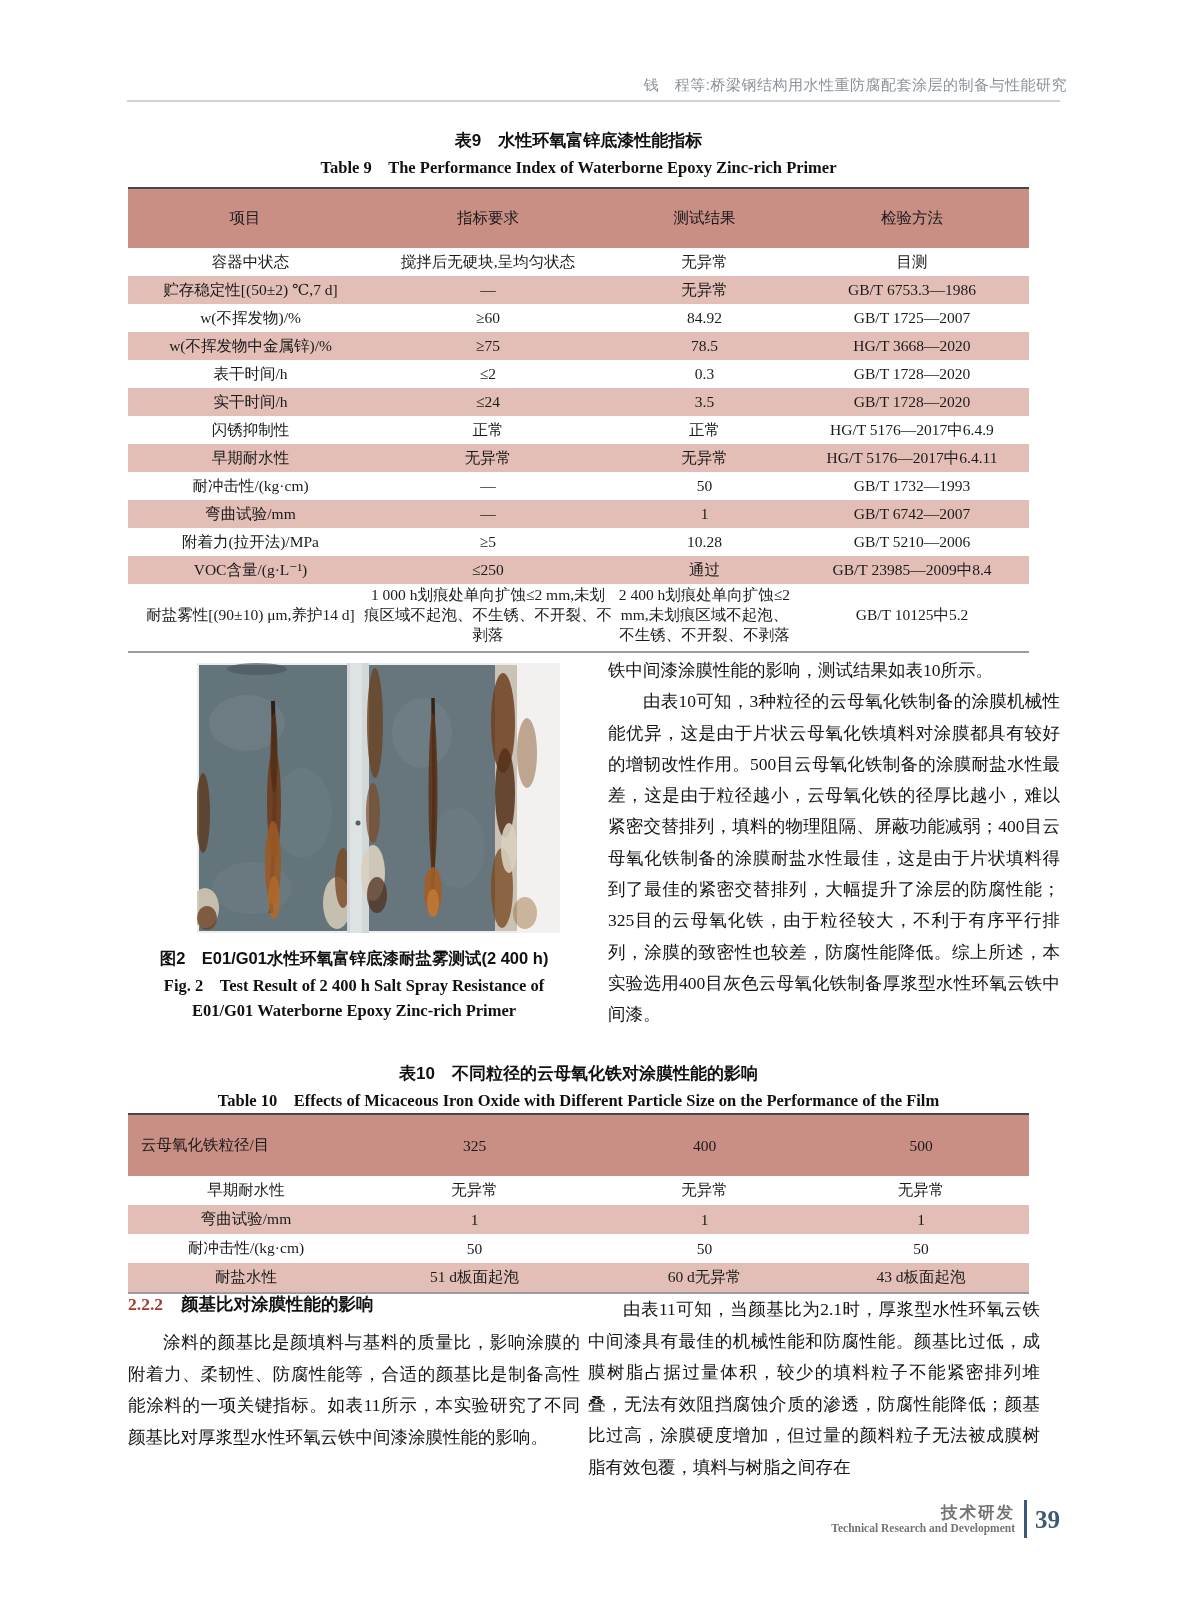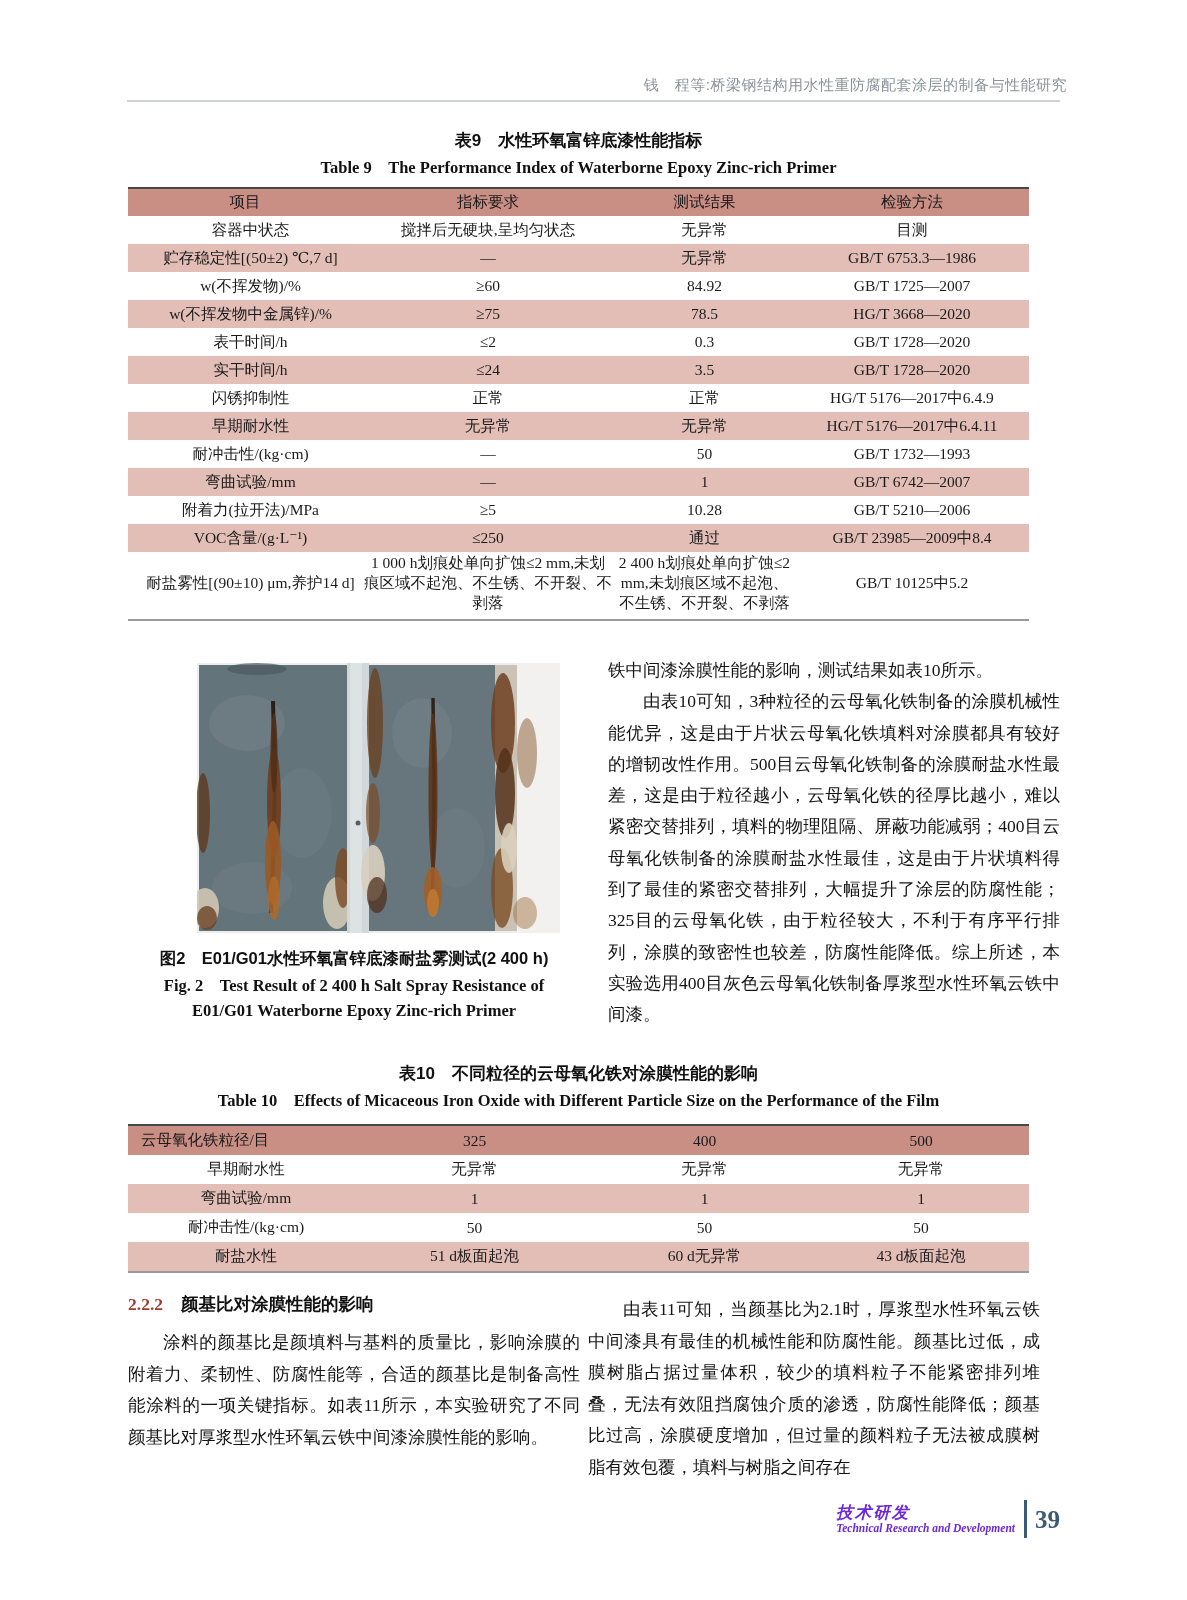--- a/index.html
+++ b/index.html
@@ -16,27 +16,27 @@
   .tbl-title-cn{position:absolute;left:128px;width:901px;text-align:center;font-weight:bold;
     font-size:17px;font-family:"Liberation Sans","DejaVu Sans",sans-serif;color:#111;}
   .tbl-title-en{position:absolute;left:128px;width:901px;text-align:center;font-weight:bold;
     font-size:16.5px;color:#111;}
   .t9-cn{top:129px;} .t9-en{top:157px;}
   .t10-cn{top:1062px;} .t10-en{top:1090px;}
 
   
   table.perf{position:absolute;left:128px;width:901px;border-collapse:collapse;table-layout:fixed;
     font-size:15.5px;border-top:2px solid #474747;border-bottom:2px solid #9b9b9b;}
-  table.perf th{background:#c98e84;font-weight:normal;height:27px;text-align:center;padding:0 2px;}
+  table.perf th{background:#c98e84;font-weight:normal;height:27px;text-align:center;padding:16px 2px;}
   table.perf td{height:28px;text-align:center;padding:0 2px;}
   table.perf tbody tr:nth-child(even) td{background:#e3beb6;}
   table.perf td:first-child{text-align:center;padding-left:13px;}
   #table9{top:187px;}
   #table9 tr.tall td{height:auto;line-height:20px;padding-top:1px;padding-bottom:6px;}
-  #table10{top:1113px;margin-top:11px;}
+  #table10{top:1113px;}
   #table10 th{height:29px;}
   #table10 td{height:29px;}
   #table10 th:first-child{text-align:left;padding-left:13px;}
 
   
   .figure-wrap{position:absolute;top:663px;left:197px;width:363px;height:270px;}
   .figure-wrap svg{display:block;}
   .fig-caption{position:absolute;left:118px;width:472px;text-align:center;font-weight:bold;color:#111;}
   .fig-cap-cn{top:948px;font-size:16.5px;font-family:"Liberation Sans","DejaVu Sans",sans-serif;}
   .fig-cap-en1{top:975px;font-size:16.5px;}
@@ -53,21 +53,21 @@
 
   
   .section-heading{position:absolute;top:1292px;left:128px;font-size:17.5px;}
   .sec-num{color:#a23b2c;font-weight:bold;font-family:Liberation Serif, serif;
     margin-right:18px;}
   .sec-title{font-weight:bold;font-family:"Liberation Sans","DejaVu Sans",sans-serif;color:#111;}
 
   
   .footer{position:absolute;top:1500px;left:127px;width:933px;display:flex;justify-content:flex-end;
     align-items:flex-end;}
-  .footer-labels{text-align:left;color:#6d28d9;padding-bottom:2px;font-style:italic;}
+  .footer-labels{text-align:right;color:#737373;padding-bottom:2px;}
   .footer-cn{font-size:16.5px;font-weight:bold;font-family:"Liberation Sans","DejaVu Sans",sans-serif;
     letter-spacing:2px;line-height:18px;}
   .footer-en{font-size:11.5px;font-weight:bold;line-height:15px;}
   .footer-bar{width:3px;height:38px;background:#3c5a78;margin:0 8px 0 9px;}
   .footer-num{font-size:25px;color:#3c5a78;font-weight:bold;line-height:36px;}
 </style>
 </head>
 <body>
 
 <div class="page">

